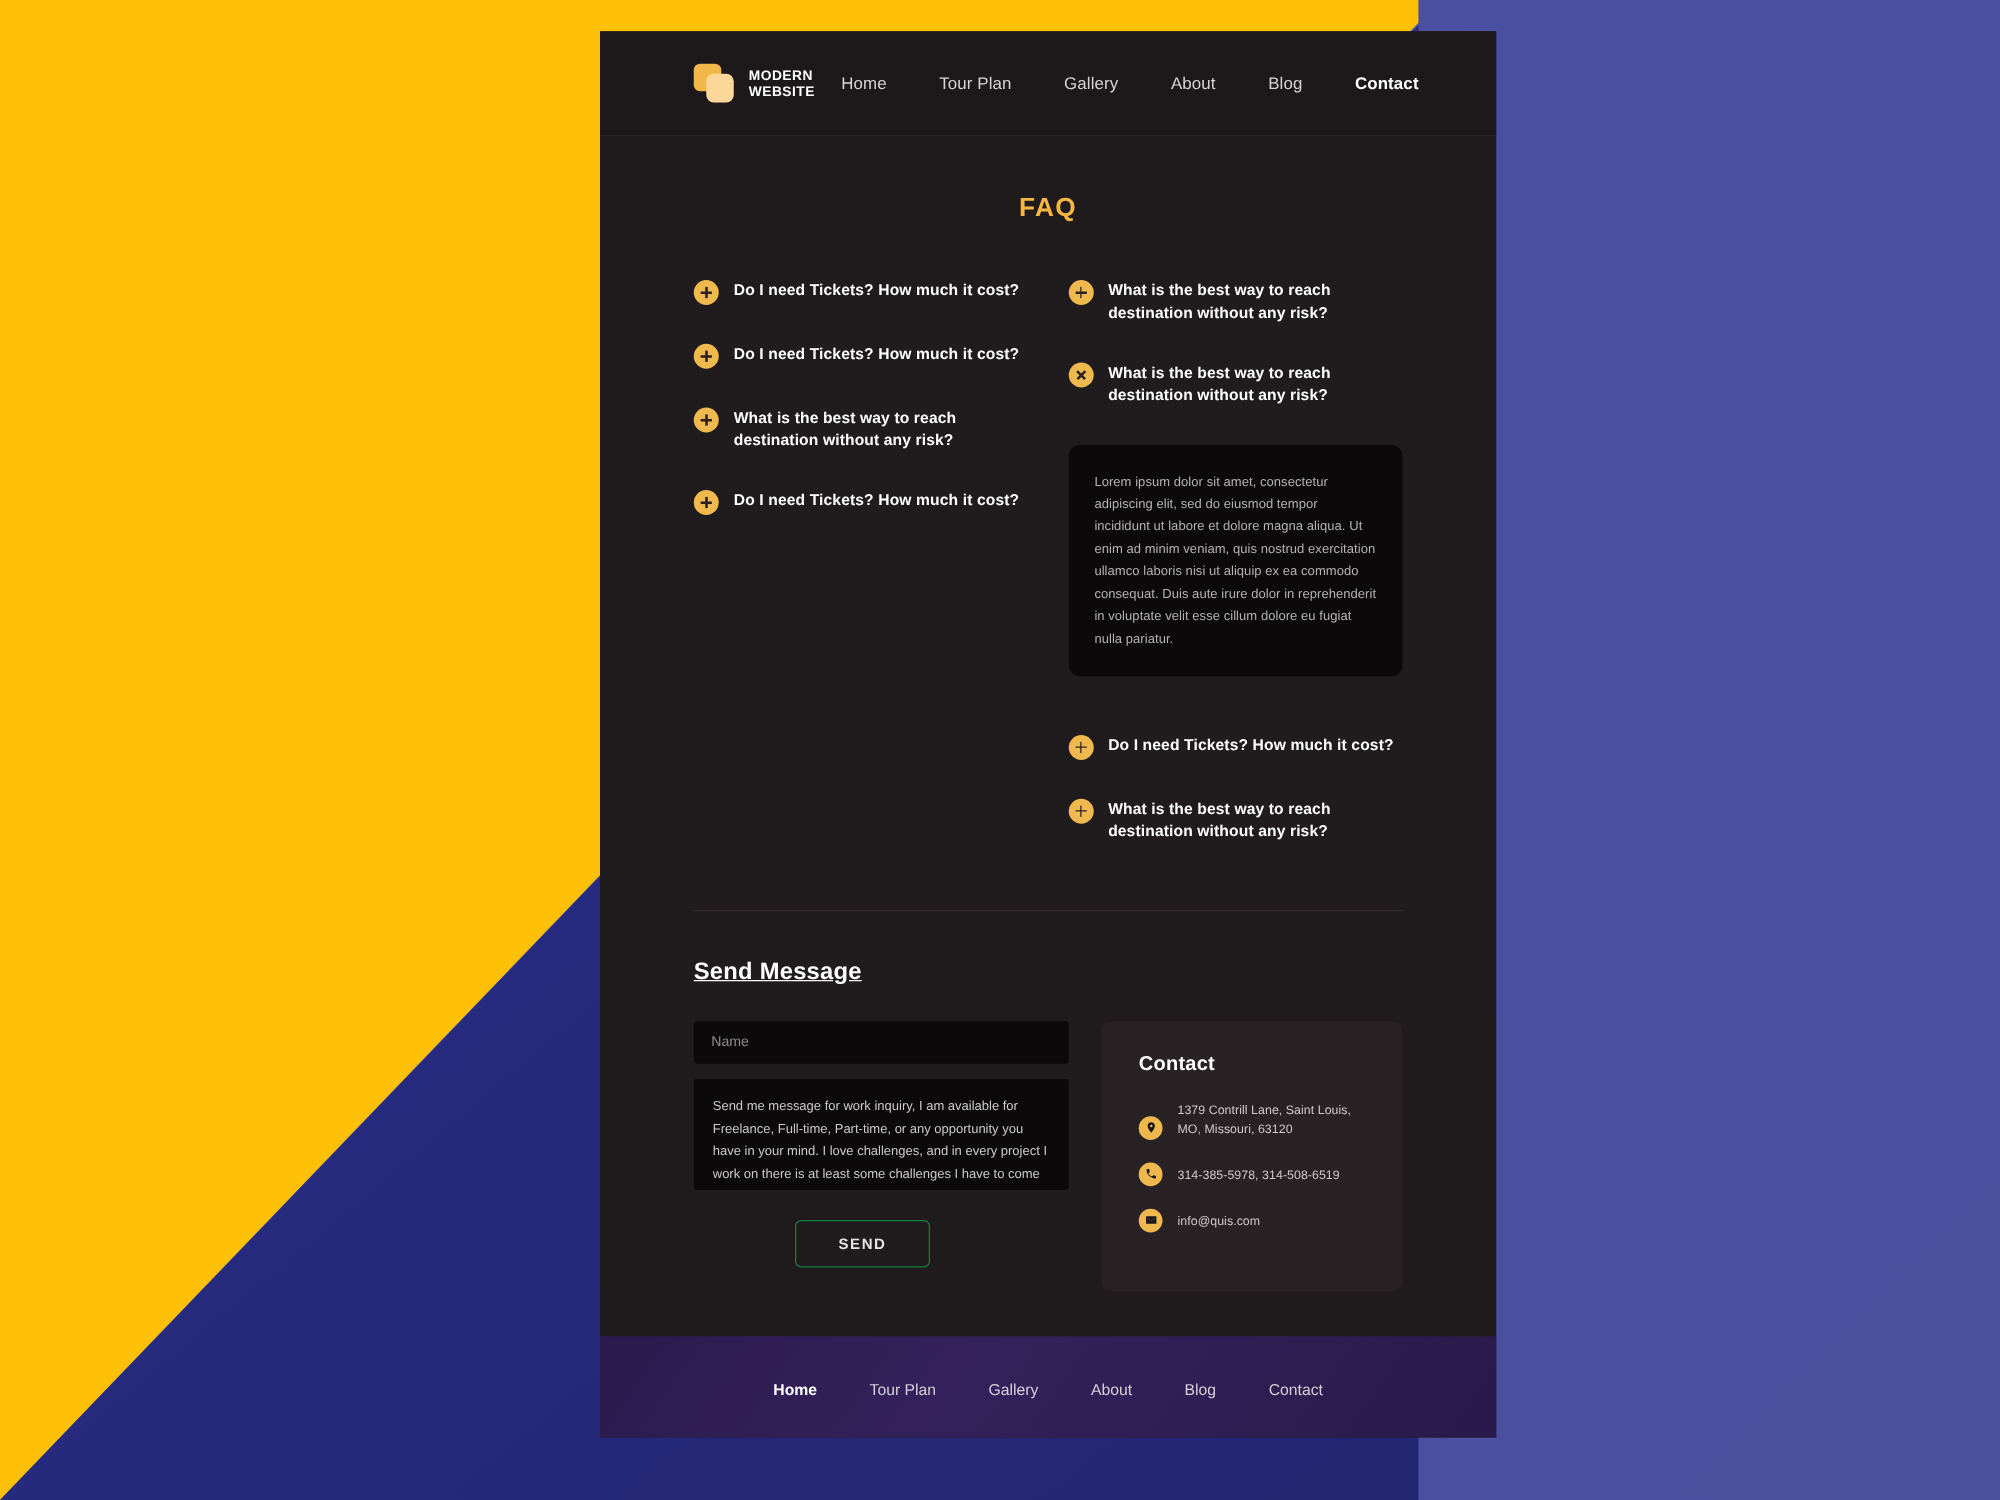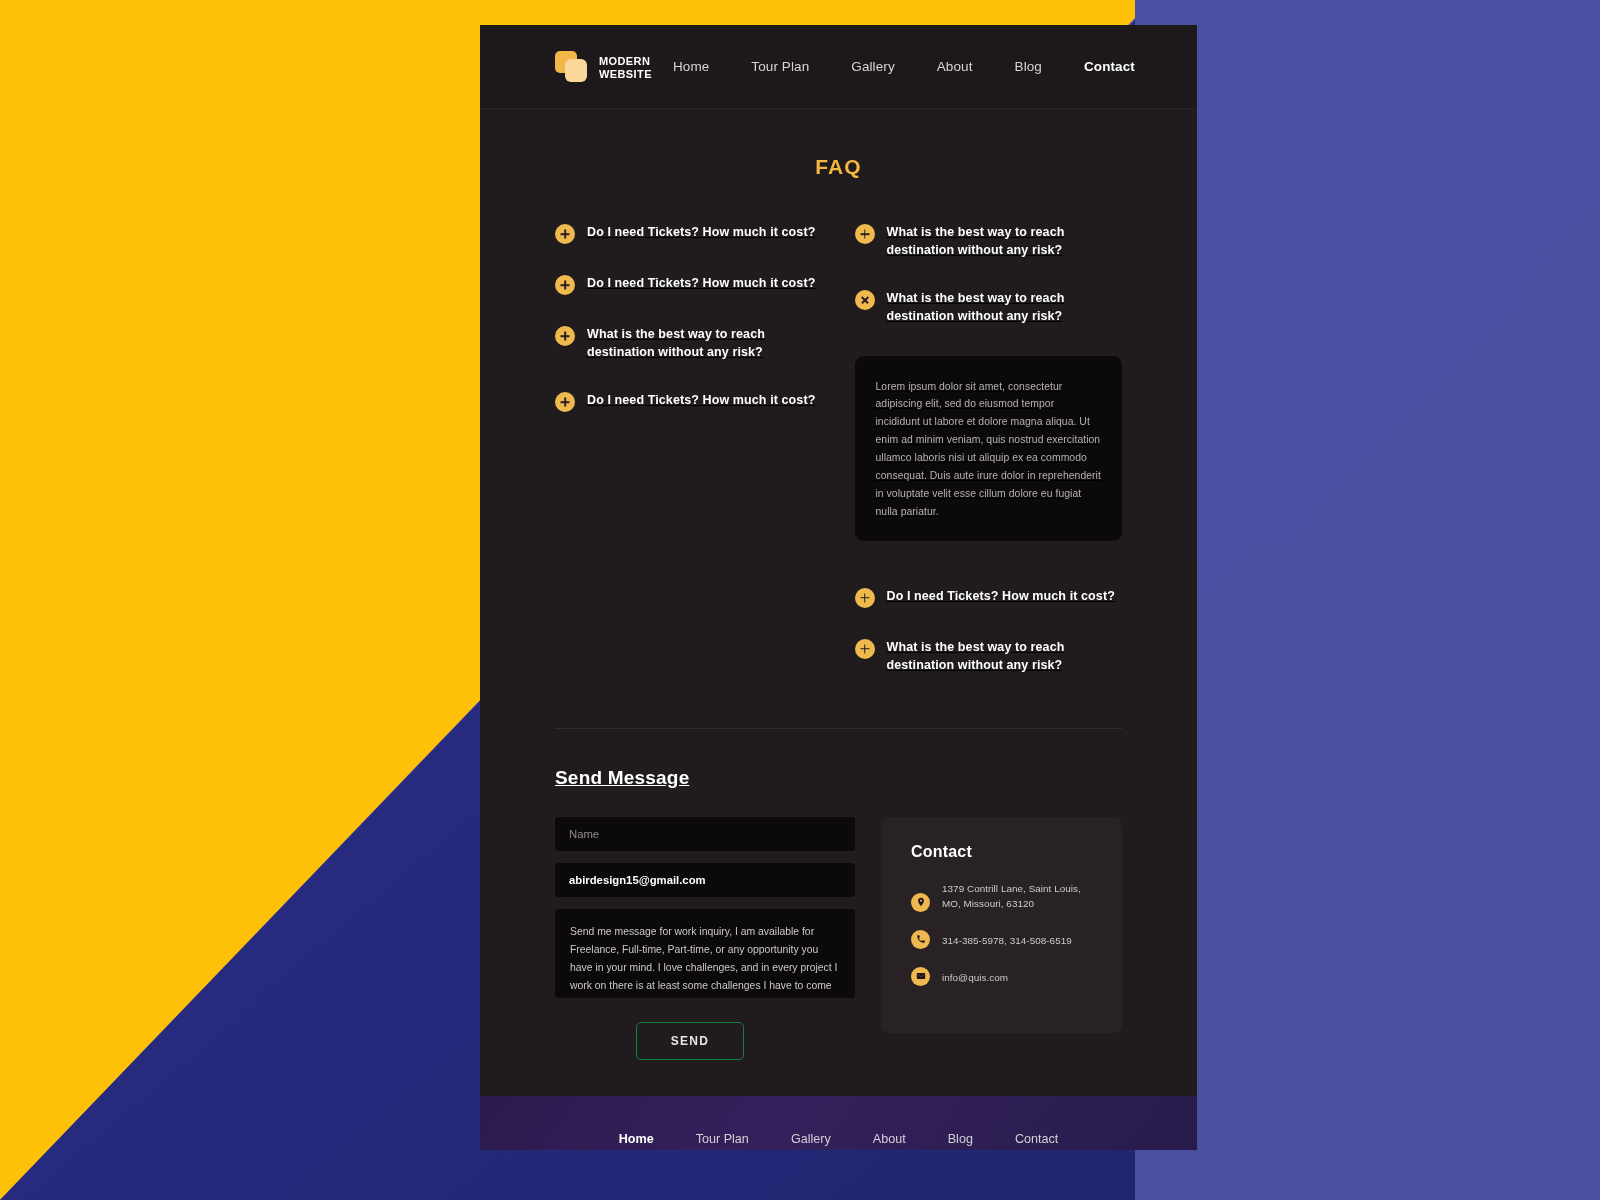--- a/index.html
+++ b/index.html
@@ -60,21 +60,21 @@
     padding:0 21px; letter-spacing:.1px; white-space:nowrap;
   }
   .nav-link.active { color:#fff; font-weight:bold; padding-right:0; }
   
   .faq-section { padding:46px 0 0 0; }
   .faq-title {
     text-align:center; color:#f5b740;
     font-size:21px; font-weight:bold; letter-spacing:1.1px;
   }
   .faq-grid {
-    display:flex; padding:44px 75px 0 75px; gap:32px;text-decoration:underline;
+    display:flex; padding:44px 75px 0 75px; gap:32px;
   }
   .faq-col { width:50%; }
   .faq-item { display:flex; gap:12px; margin-bottom:30px; }
   .faq-icon {
     flex:0 0 auto; width:20px; height:20px; border-radius:50%;
     background:#f0b94e; position:relative; margin-top:1px;
   }
   .faq-icon::before, .faq-icon::after {
     content:""; position:absolute; background:#2a2022;
     left:50%; top:50%;
@@ -235,21 +235,20 @@
   </div>
 
   <div class="faq-divider"></div>
 
   <div class="contact-section">
     <div class="section-heading">Send Message</div>
 
     <div class="contact-grid">
       <div class="form-col">
         <input class="field" type="text" placeholder="Name" style="">
-        <input class="field filled" type="text" value="abirdesign15@gmail.com" style="">
         <textarea class="field" style="">Send me message for work inquiry, I am available for Freelance, Full-time, Part-time, or any opportunity you have in your mind. I love challenges, and in every project I work on there is at least some challenges I have to come across and I really like being challenged. With challenges I become more perfect in my work.</textarea>
         <div class="send-row">
           <button class="send-btn">SEND</button>
         </div>
       </div>
 
       <div class="contact-card">
         <h3>Contact</h3>
 
         <div class="contact-row">

